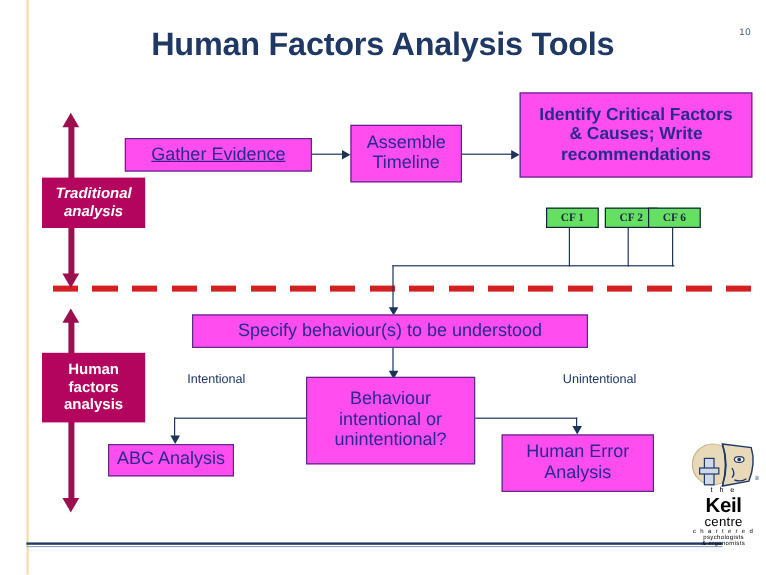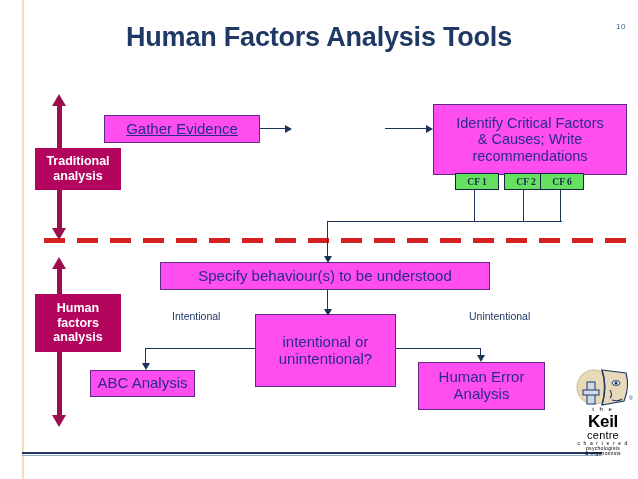--- a/index.html
+++ b/index.html
@@ -216,39 +216,45 @@
 <div id="slide">
 
   <div class="left-rule"></div>
   <div class="page-num">10</div>
   <div class="title">Human Factors Analysis Tools</div>
 
   <div class="vhead up" style="left:52px; top:94px;"></div>
   <div class="vbar" style="left:57px; top:104px; height:126px;"></div>
   <div class="vhead down" style="left:52px; top:228px;"></div>
 
-  <div class="phase" style="left:35px; top:148px; width:86px; height:42px;">
+  <div class="phase" style="left:35px; top:148px; width:86px; height:42px;font-style:italic;">
     <div>
       <div>Traditional</div>
       <div>analysis</div>
     </div>
   </div>
 
   <div class="box" style="left:104px; top:115px; width:156px; height:28px;text-decoration:underline;">
     <span>Gather Evidence</span>
   </div>
 
   <div class="ln" style="left:260px; top:128px; width:26px; height:1.4px;"></div>
   <div class="ah right" style="left:285px; top:124.5px;"></div>
 
+  <div class="box" style="left:292px; top:104px; width:93px; height:48px;">
+    <div>
+      <div>Assemble</div>
+      <div>Timeline</div>
+    </div>
+  </div>
 
   <div class="ln" style="left:385px; top:128px; width:42px; height:1.4px;"></div>
   <div class="ah right" style="left:426px; top:124.5px;"></div>
 
-  <div class="box" style="left:433px; top:104px; width:194px; height:71px; font-size:14.5px;">
+  <div class="box" style="left:433px; top:77px; width:194px; height:71px; font-size:14.5px;font-weight:bold;">
     <div>
       <div>Identify Critical Factors</div>
       <div>&amp; Causes; Write</div>
       <div>recommendations</div>
     </div>
   </div>
 
   <div class="cfbox" style="left:455px; top:173px; width:44px; height:17px;">
     <span>CF 1</span>
   </div>
@@ -281,25 +287,26 @@
     </div>
   </div>
 
   <div class="box" style="left:160px; top:262px; width:330px; height:28px;">
     <span>Specify behaviour(s) to be understood</span>
   </div>
 
   <div class="ln" style="left:327px; top:290px; width:1.4px; height:20px;"></div>
   <div class="ah down" style="left:323.5px; top:309px;"></div>
 
-  <div class="branch-label" style="left:156px; top:310px;margin-left:16px;">Intentional</div>
+  <div class="branch-label" style="left:156px; top:310px;">Intentional</div>
   <div class="branch-label" style="left:432px; top:310px;padding-left:37px;">Unintentional</div>
 
   <div class="box" style="left:255px; top:314px; width:141px; height:73px;">
     <div>
+      <div>Behaviour</div>
       <div>intentional or</div>
       <div>unintentional?</div>
     </div>
   </div>
 
   <div class="ln" style="left:145px; top:348px; width:111px; height:1.4px;"></div>
   <div class="ln" style="left:145px; top:348px; width:1.4px; height:16px;"></div>
   <div class="ah down" style="left:141.5px; top:363px;"></div>
 
   <div class="box" style="left:90px; top:370px; width:105px; height:27px;">

